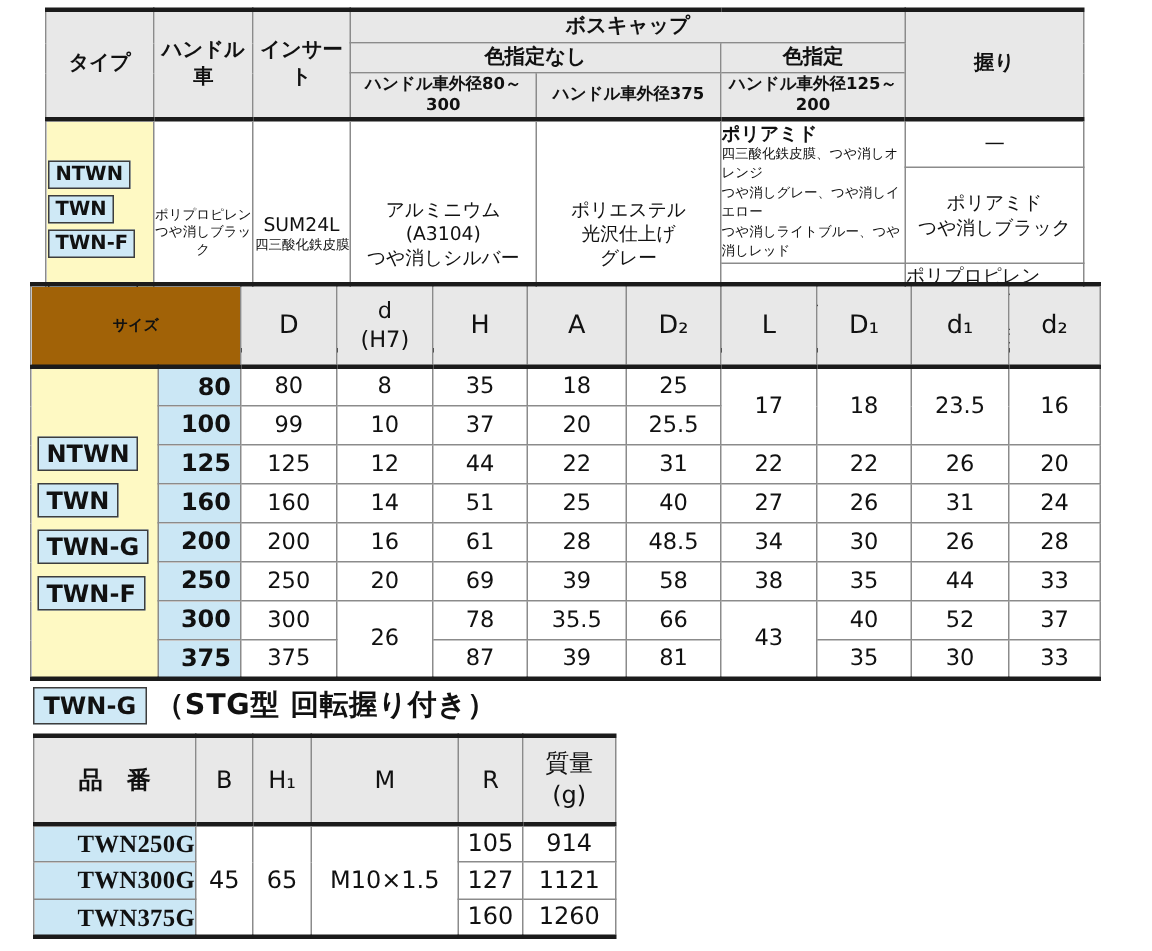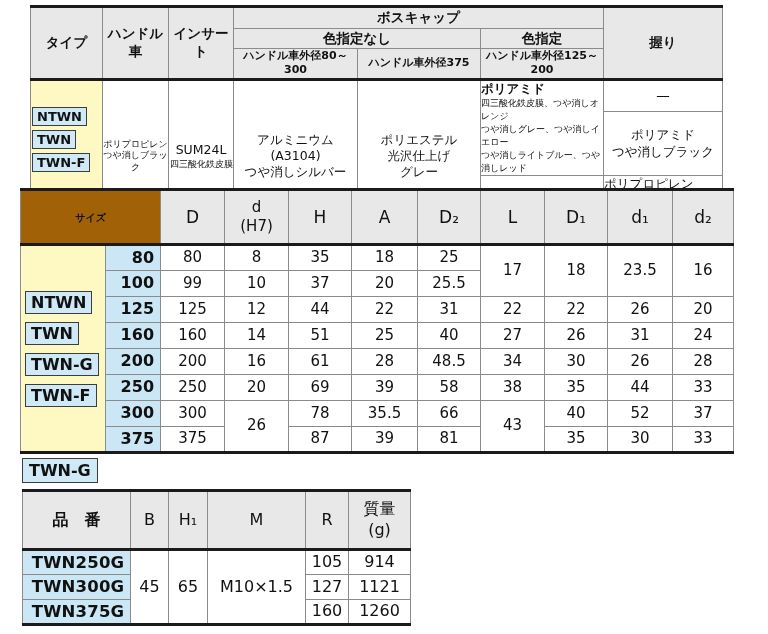--- a/index.html
+++ b/index.html
@@ -44,21 +44,21 @@
   #topTable{left:30px;top:5px;width:692px;}
   #sizeTable{left:20px;top:188px;width:713px;}
   #gTitle{position:absolute;left:22px;top:457px;height:26px;display:flex;align-items:center;}
   #gTitle .title-text{font-size:19px;font-weight:bold;margin-left:6px;letter-spacing:0.5px;}
   #gTable{left:22px;top:489px;width:388px;padding-left:44px;}
   #sizeTable td{font-size:15px;}
   #sizeTable td.hcell{font-size:17px;background:#e8e8e8;}
   #sizeTable td.szhead{font-size:10px;font-weight:bold;background:#a16207;}
   #sizeTable td.sz{font-weight:bold;font-size:16px;text-align:right;padding-right:6px;background:#cbe7f5;}
   #gTable td{font-size:16px;}
-  #gTable td.part{background:#cbe7f5;font-weight:bold;font-size:16.5px;text-align:center;padding-left:3px;letter-spacing:0.2px;}
+  #gTable td.part{background:#cbe7f5;font-weight:bold;font-size:16.5px;text-align:right;padding-left:3px;letter-spacing:0.2px;font-family:Liberation Serif, serif;}
 </style>
 </head>
 <body>
 
 <table class="spec" id="topTable">
   <colgroup>
     <col style="width:72px">
       <col style="width:66px">
       <col style="width:65px">
     <col style="width:124px">
@@ -251,20 +251,21 @@
       <td>81</td>
       <td>35</td>
       <td>30</td>
       <td>33</td>
     </tr>
   </tbody>
 </table>
 
 <div id="gTitle">
   <span class="tag tag-lg">TWN-G</span>
+  <span class="title-text">（STG型 回転握り付き）</span>
 </div>
 
 <table class="spec" id="gTable">
   <colgroup>
     <col style="width:108px">
       <col style="width:38px">
       <col style="width:39px">
     <col style="width:98px">
       <col style="width:43px">
       <col style="width:62px">

